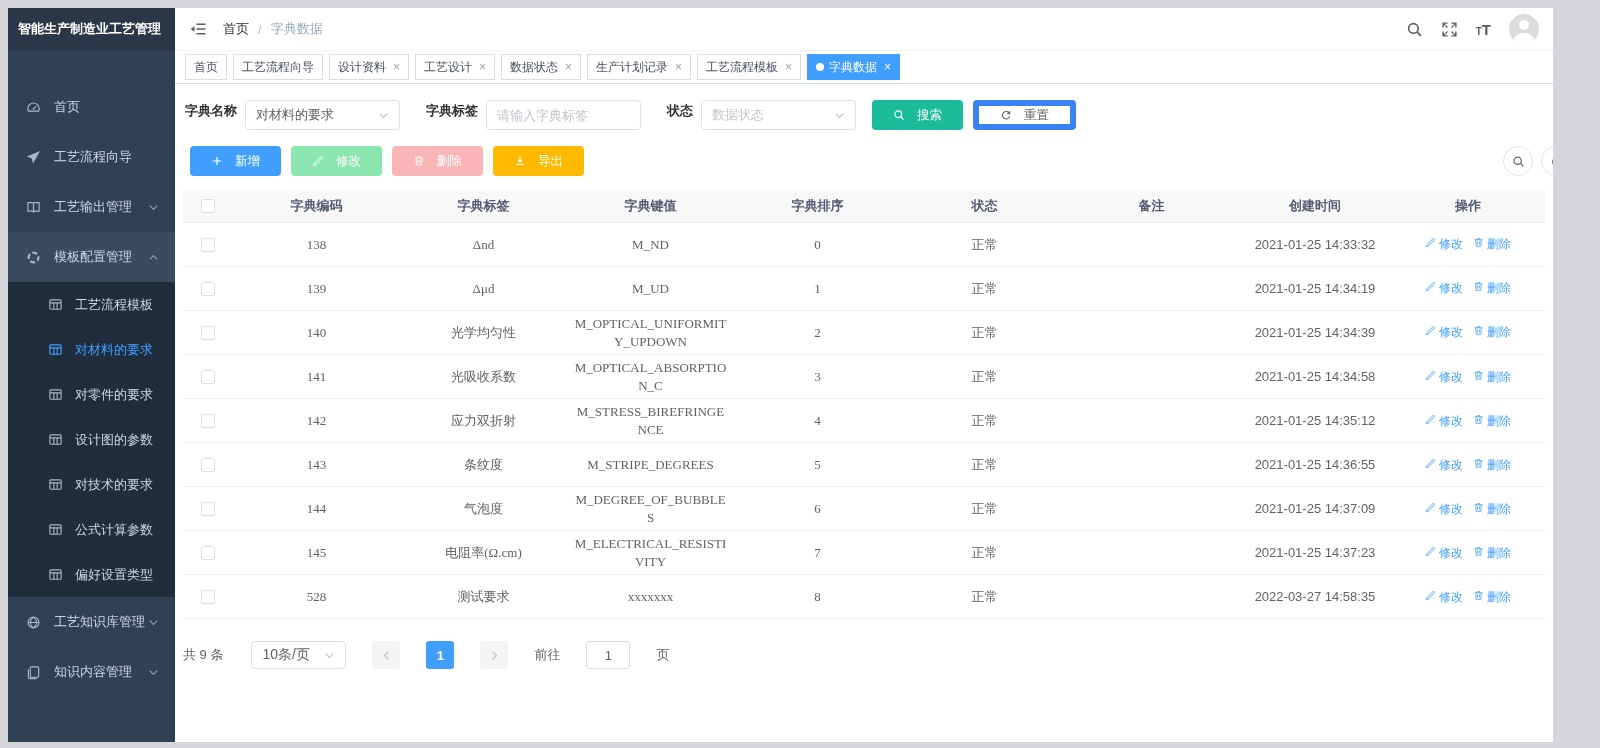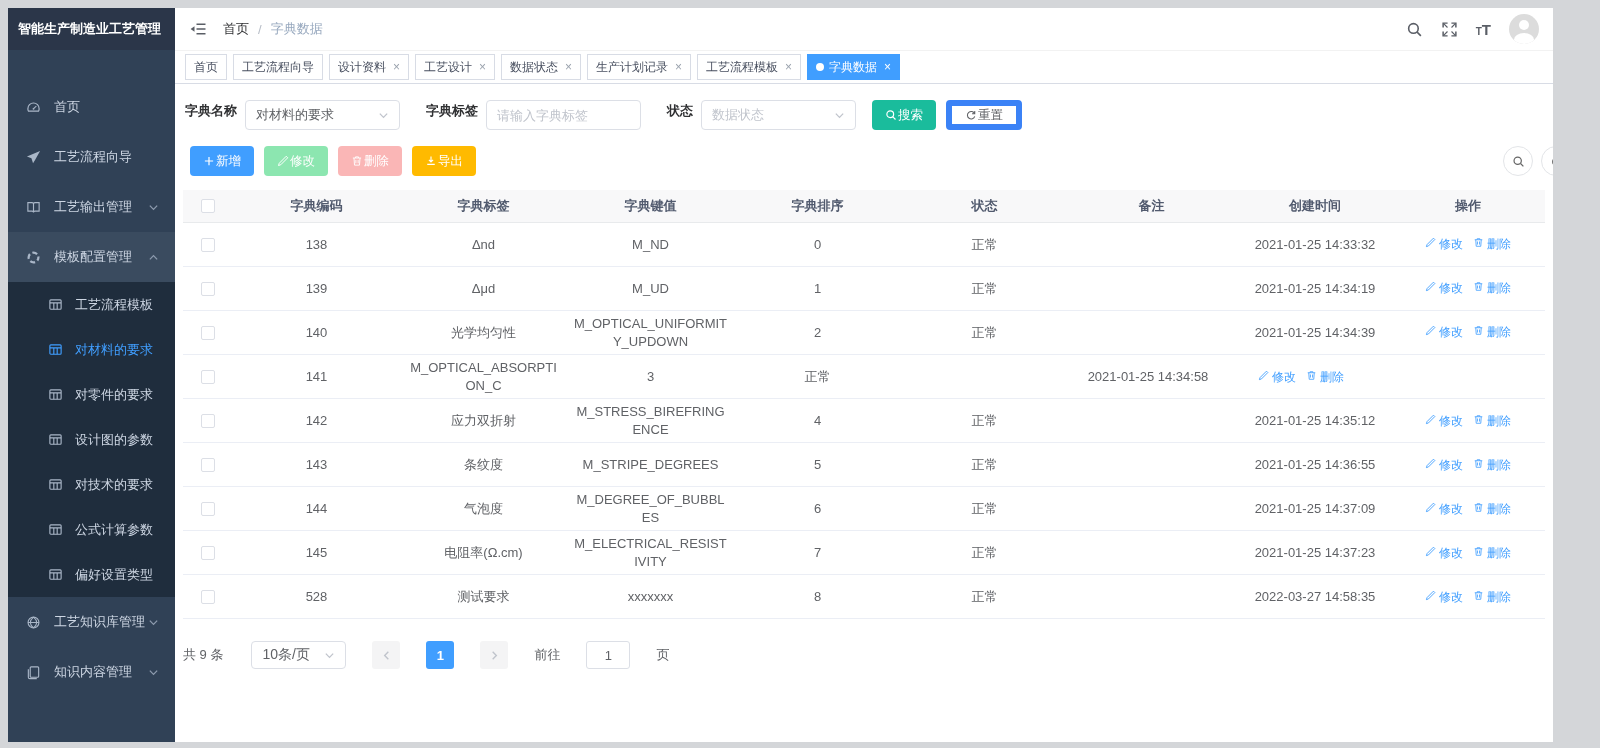--- a/index.html
+++ b/index.html
@@ -56,38 +56,38 @@
   .content { flex:1; padding:10px 8px 0; overflow:hidden; }
   .filters { display:flex; align-items:center; font-size:13px; margin:6px 0 16px; }
   .f-label { font-weight:bold; color:#303133; margin:0 8px 8px 2px; white-space:nowrap; }
   .f-label.ml { margin-left:26px; }
   .select, .text-input { height:30px; border:1px solid #dcdfe6; border-radius:4px; background:#fff; display:inline-flex; align-items:center; padding:0 10px; font-size:13px; color:#606266; }
   .select { width:155px; justify-content:space-between; cursor:pointer; }
   .select .chev { color:#c0c4cc; display:inline-flex; }
   .select .ph { color:#c0c4cc; }
   .text-input { width:155px; }
   .text-input::placeholder { color:#c0c4cc; }
-  .btn { height:30px; border:none; border-radius:4px; display:inline-flex; align-items:center; gap:1px; padding:0 13px; font-size:12.5px; color:#fff; cursor:pointer; font-family:inherit; white-space:nowrap; }
+  .btn { height:30px; border:none; border-radius:4px; display:inline-flex; align-items:center; gap:12px; padding:0 21px; font-size:12.5px; color:#fff; cursor:pointer; font-family:inherit; white-space:nowrap; }
   .btn svg { width:12px; height:12px; }
   .btn-search { background:#1abc9c; margin-left:16px; }
   .btn-reset { background:#fff; border:6px solid #3b82f6; color:#606266; margin-left:10px; }
   .toolbar { display:flex; align-items:center; gap:10px; margin:0 0 14px; }
   .btn-add { background:#409eff;margin-left:7px; }
   .btn-edit { background:#8ce6b0; }
   .btn-del { background:#fab6b6; }
   .btn-export { background:#ffba00; }
   .circle-btns { margin-left:auto; margin-right:-26px; display:flex; gap:8px; }
   .circle-btn { width:30px; height:30px; border-radius:50%; border:1px solid #e3e5e8; background:#fff; color:#666; display:flex; align-items:center; justify-content:center; cursor:pointer; }
   .circle-btn svg { width:13px; height:13px; }
   
   .t-head { display:flex; background:#f8f8f9; height:33px; align-items:center; font-weight:bold; color:#515a6e; font-size:13px; border-bottom:1px solid #e8eaec; }
   .t-row { display:flex; min-height:44px; align-items:stretch; border-bottom:1px solid #ebeef5; font-size:13px; color:#606266; background:#fff; }
   .t-cell { display:flex; align-items:center; justify-content:center; text-align:center; padding:4px 6px; word-break:break-all; line-height:1.35; }
   .t-cell.c-check { width:50px; flex-shrink:0; }
-  .t-cell.c-std { width:167px; flex-shrink:0; }
+  .t-cell.c-std { width:167px; flex-shrink:0;font-family:Liberation Serif, serif; }
   .t-cell.c-created { width:160px; flex-shrink:0; white-space:nowrap; }
   .t-cell.c-ops { width:146px; flex-shrink:0; gap:10px; white-space:nowrap; }
   .checkbox { width:14px; height:14px; border:1px solid #dcdfe6; border-radius:2px; background:#fff; display:inline-block; cursor:pointer; }
   .op-link { color:#409eff; font-size:12px; display:inline-flex; align-items:center; gap:3px; cursor:pointer; text-decoration:none; }
   .op-link svg { width:11px; height:11px; }
   
   .pagination { display:flex; justify-content:flex-start; align-items:center; gap:26px; margin:22px -10px 0 0; font-size:13px; color:#606266; }
   .pg-total { margin-right:2px; }
   .pg-size { width:95px; height:28px; font-size:14px; }
   .pg-btn { width:28px; height:28px; border:none; border-radius:3px; background:#f4f4f5; color:#c0c4cc; display:inline-flex; align-items:center; justify-content:center; cursor:pointer; font-family:inherit; }
@@ -465,20 +465,21 @@
                 <a class="op-link"><span><svg viewBox="0 0 16 16">
                       <path d="M2.5 4h11M6 4V2.5h4V4M4 4l.7 9.5h6.6L12 4M6.5 6.5v4.5M9.5 6.5v4.5" fill="none" stroke="currentColor" stroke-width="1.2"></path>
                     </svg></span>删除</a>
               </div>
             </div>
             <div class="t-row">
               <div class="t-cell c-check">
                 <span class="checkbox"></span>
               </div>
               <div class="t-cell c-std">141</div>
+              <div class="t-cell c-std">光吸收系数</div>
               <div class="t-cell c-std">M_OPTICAL_ABSORPTION_C</div>
               <div class="t-cell c-std">3</div>
               <div class="t-cell c-std">正常</div>
               <div class="t-cell c-std"></div>
               <div class="t-cell c-created">2021-01-25 14:34:58</div>
               <div class="t-cell c-ops">
                 <a class="op-link"><span><svg viewBox="0 0 16 16">
                       <path d="M12.3 1.7l2 2L5 13l-3 1 1-3z" fill="none" stroke="currentColor" stroke-width="1.3"></path>
                     </svg></span>修改</a>
                 <a class="op-link"><span><svg viewBox="0 0 16 16">

